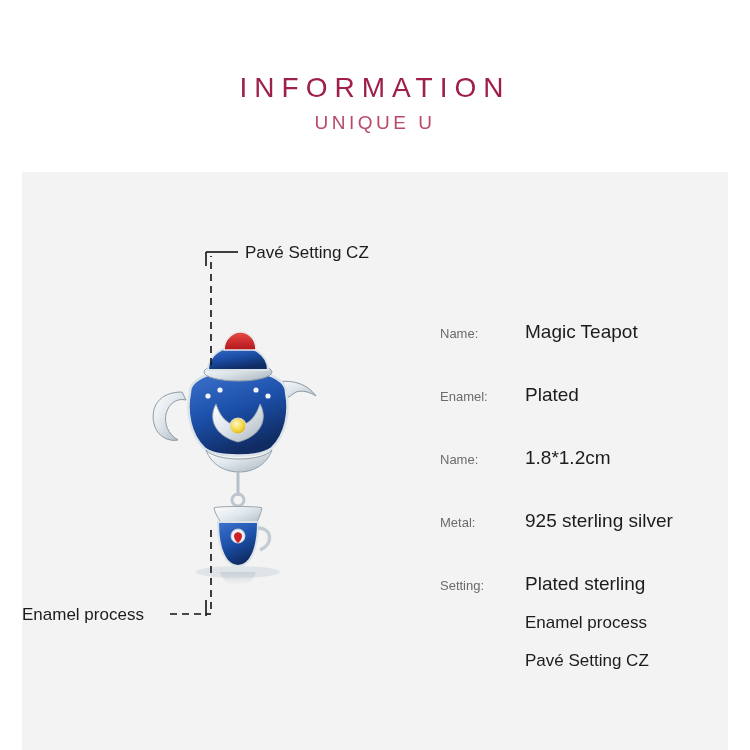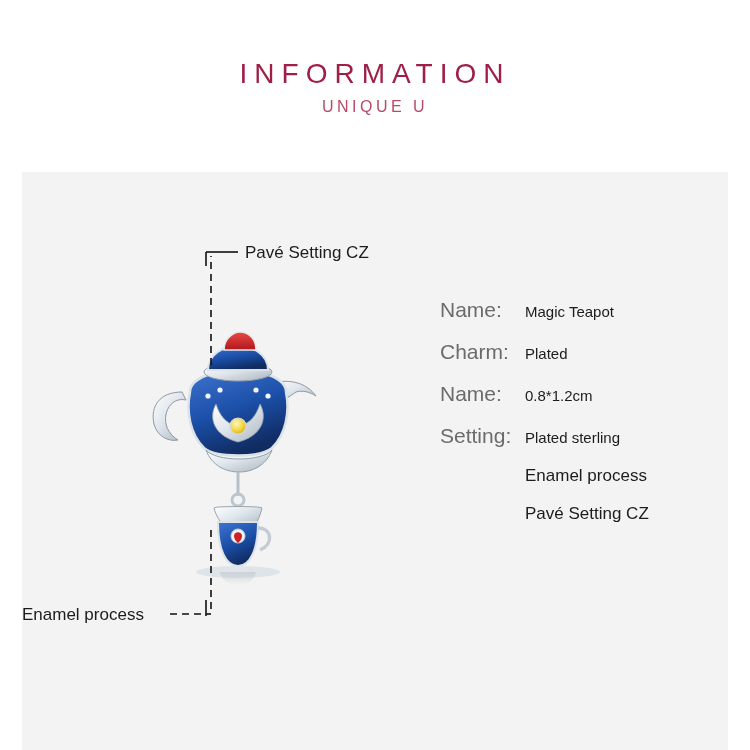--- a/index.html
+++ b/index.html
@@ -11,21 +11,21 @@
     height: 750px;
     background: #ffffff;
     font-family: "Liberation Sans", sans-serif;
     overflow: hidden;
     position: relative;
   }
 
   
   .header {
     position: absolute;
-    top: 0; left: 0;
+    top: 14px; left: 0;
     width: 600px;
     height: 172px;
     background: #ffffff;
   }
   .header-title {
     position: absolute;
     top: 58px;
     left: 0;
     width: 750px;
     text-align: center;
@@ -34,21 +34,21 @@
     color: #9e1f47;
     font-family: "Liberation Sans", sans-serif;
     font-weight: 400;
   }
   .header-sub {
     position: absolute;
     top: 98px;
     left: 0;
     width: 750px;
     text-align: center;
-    font-size: 16px;
+    font-size: 19px;
     letter-spacing: 3.5px;
     color: #b94a69;
     font-family: "Liberation Sans", sans-serif;
   }
 
   
   .panel {
     position: absolute;
     top: 172px;
     left: 22px;
@@ -100,26 +100,27 @@
     width: 280px;
   }
   .spec-row {
     display: flex;
     align-items: baseline;
     margin-bottom: 18px;
   }
   .spec-label {
     width: 85px;
     flex: 0 0 85px;
-    font-size: 21px;
+    font-size: 13px;
     color: #6b6b6b;
     font-family: "Liberation Sans", sans-serif;
+    margin-top: 28px;
   }
   .spec-value {
-    font-size: 15px;
+    font-size: 19px;
     color: #1c1c1c;
     font-family: "Liberation Sans", sans-serif;
   }
   .spec-extra {
     margin-left: 85px;
     font-size: 17px;
     color: #1c1c1c;
     margin-bottom: 18px;
     font-family: "Liberation Sans", sans-serif;
   }
@@ -215,29 +216,33 @@
 <div class="callout callout-enamel">Enamel process</div>
 
 <div class="specs">
 
   <div class="spec-row">
     <div class="spec-label">Name:</div>
     <div class="spec-value">Magic Teapot</div>
   </div>
 
   <div class="spec-row">
-    <div class="spec-label">Charm:</div>
+    <div class="spec-label">Enamel:</div>
     <div class="spec-value">Plated</div>
   </div>
 
   <div class="spec-row">
     <div class="spec-label">Name:</div>
-    <div class="spec-value">0.8*1.2cm</div>
-  </div>
-
+    <div class="spec-value">1.8*1.2cm</div>
+  </div>
+
+  <div class="spec-row">
+    <div class="spec-label">Metal:</div>
+    <div class="spec-value">925 sterling silver</div>
+  </div>
 
   <div class="spec-row">
     <div class="spec-label">Setting:</div>
     <div class="spec-value">Plated sterling</div>
   </div>
 
   <div class="spec-extra">Enamel process</div>
   <div class="spec-extra">Pavé Setting CZ</div>
 </div>
 

